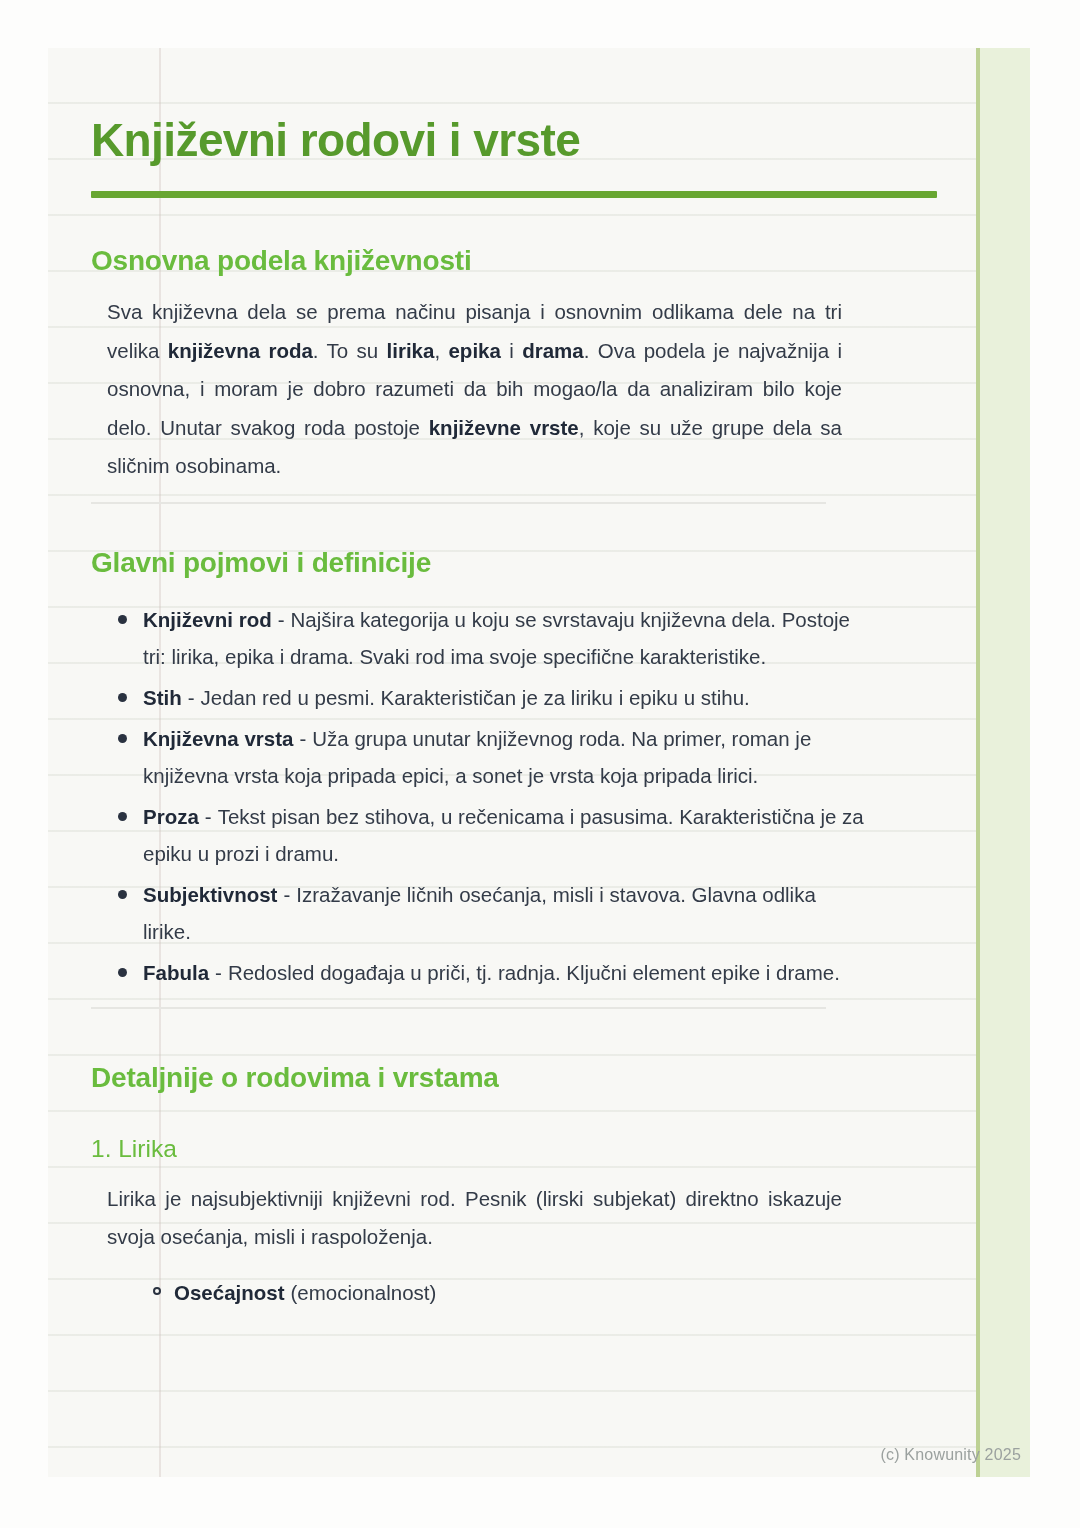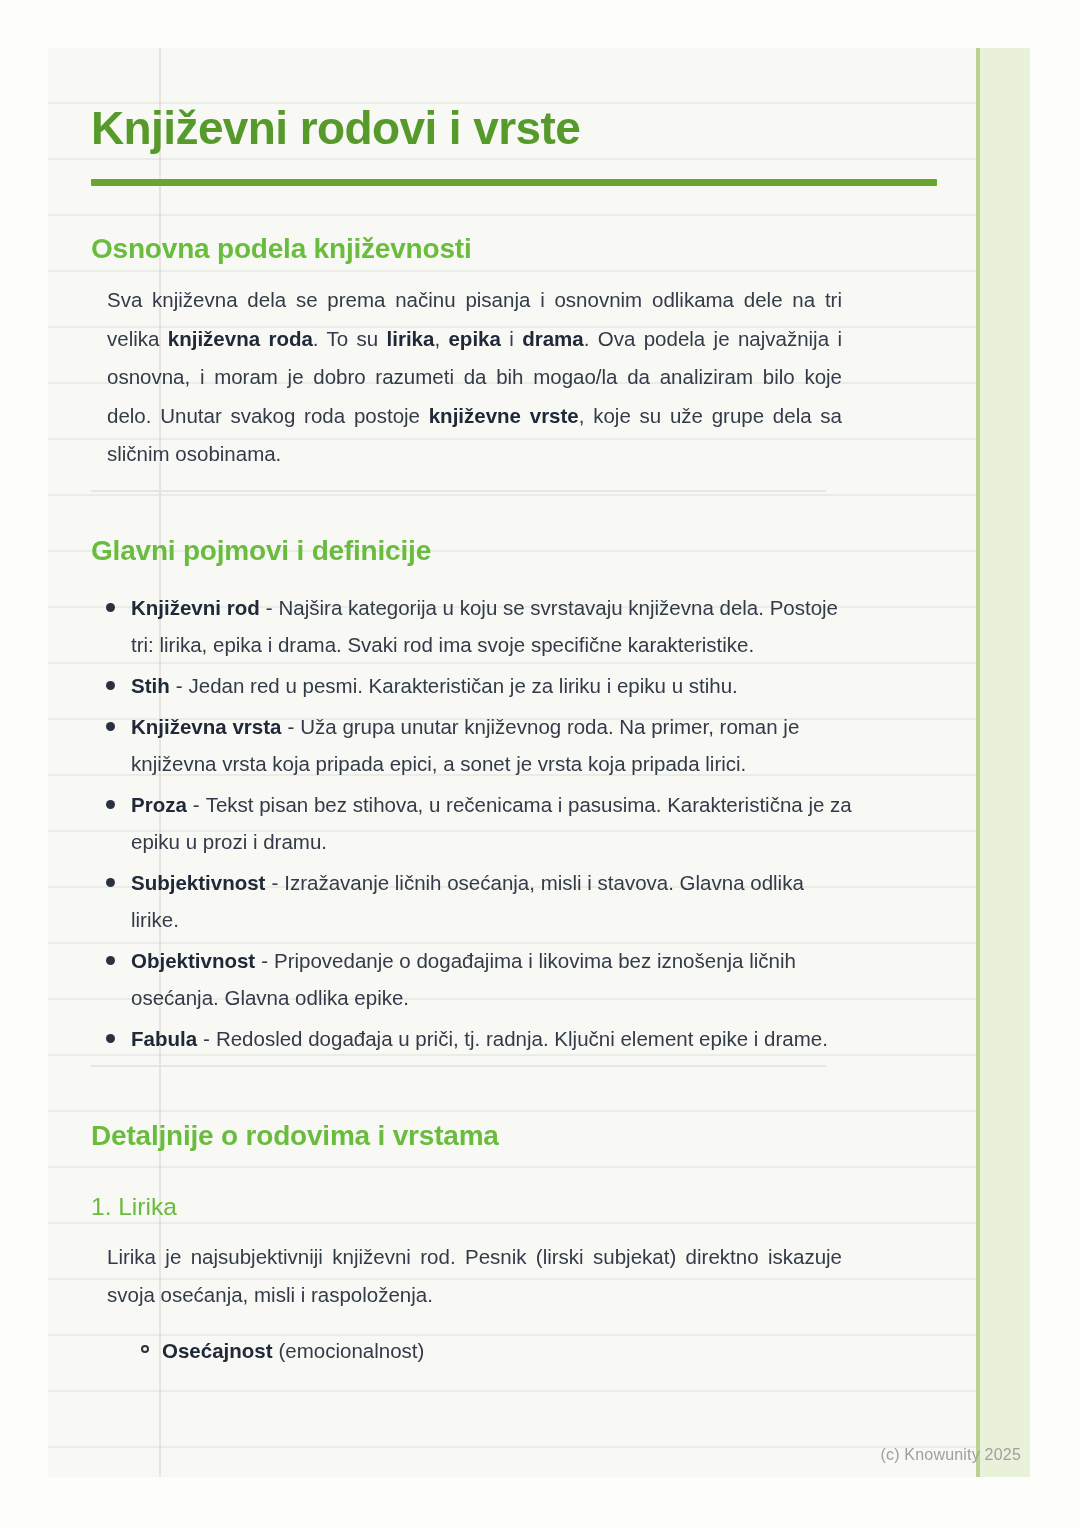--- a/index.html
+++ b/index.html
@@ -19,21 +19,21 @@
       linear-gradient(to right, transparent 111px, rgba(205,190,186,0.35) 111px, rgba(205,190,186,0.35) 113px, transparent 113px),
       repeating-linear-gradient(to bottom, transparent 0px, transparent 54px, rgba(188,194,180,0.22) 54px, rgba(188,194,180,0.22) 56px);
   }
   .stripe {
     position: absolute; top: 0; right: 0;
     width: 54px; height: 100%;
     background: #e9f1db;
     border-left: 4px solid #bdd194;
   }
   .content {
-    position: absolute; left: 43px; top: 0;
+    position: absolute; left: 43px; top: 12px;
     width: 846px;
   }
   .doc-title {
     margin: 54px 0 0 0;
     font-size: 46px; line-height: 1.15;
     font-weight: 800; letter-spacing: -0.6px;
     color: #579a2c;
   }
   .title-rule {
     margin-top: 24px;
@@ -61,21 +61,21 @@
   .justify { text-align: justify; text-justify: inter-word; }
   .intro-p  { margin-top: 27px; }
   .lirika-p { margin-top: 28px; }
   strong { font-weight: 700; color: #202938; }
   .divider {
     width: 735px; height: 0;
     border-top: 2px solid #e6e6e2;
   }
   .div1 { margin-top: 16px; }
   .div2 { margin-top: 8px; }
-  ul { list-style: none; margin: 4px; padding: 0; }
+  ul { list-style: none; margin: 16px; padding: 0; }
   .defs { margin-top: 21px; width: 762px; }
   .defs > li, .features > li {
     position: relative;
     padding-left: 36px;
     font-size: 20.5px; line-height: 37px;
     color: #333b48;
     margin-bottom: 4px;
   }
   .marker-dot {
     position: absolute; left: 11px; top: 14px;
@@ -116,21 +116,20 @@
     <div class="divider div1"></div>
 
     <h2 class="h2-defs">Glavni pojmovi i definicije</h2>
 
     <ul class="defs">
       <li><span class="marker-dot"></span><strong>Književni rod</strong><span class="sep">-</span><span>Najšira kategorija u koju se svrstavaju književna dela. Postoje tri: lirika, epika i drama. Svaki rod ima svoje specifične karakteristike.</span></li>
       <li><span class="marker-dot"></span><strong>Stih</strong><span class="sep">-</span><span>Jedan red u pesmi. Karakterističan je za liriku i epiku u stihu.</span></li>
       <li><span class="marker-dot"></span><strong>Književna vrsta</strong><span class="sep">-</span><span>Uža grupa unutar književnog roda. Na primer, roman je književna vrsta koja pripada epici, a sonet je vrsta koja pripada lirici.</span></li>
       <li><span class="marker-dot"></span><strong>Proza</strong><span class="sep">-</span><span>Tekst pisan bez stihova, u rečenicama i pasusima. Karakteristična je za epiku u prozi i dramu.</span></li>
       <li><span class="marker-dot"></span><strong>Subjektivnost</strong><span class="sep">-</span><span>Izražavanje ličnih osećanja, misli i stavova. Glavna odlika lirike.</span></li>
-      <li><span class="marker-dot"></span><strong>Objektivnost</strong><span class="sep">-</span><span>Pripovedanje o događajima i likovima bez iznošenja ličnih osećanja. Glavna odlika epike.</span></li>
       <li><span class="marker-dot"></span><strong>Fabula</strong><span class="sep">-</span><span>Redosled događaja u priči, tj. radnja. Ključni element epike i drame.</span></li>
     </ul>
 
     <div class="divider div2"></div>
 
     <h2 class="h2-detail">Detaljnije o rodovima i vrstama</h2>
 
     <h3>1. Lirika</h3>
 
     <p class="body justify lirika-p">Lirika je najsubjektivniji književni rod. Pesnik (lirski subjekat) direktno iskazuje svoja osećanja, misli i raspoloženja.</p>

